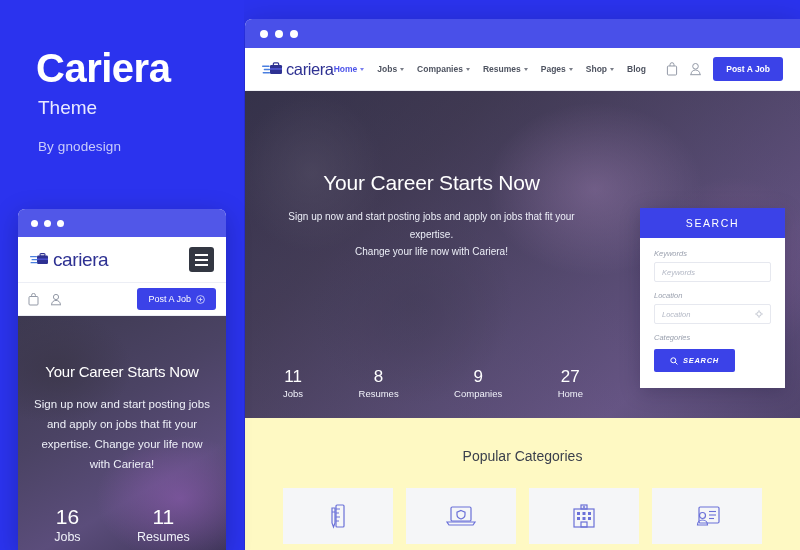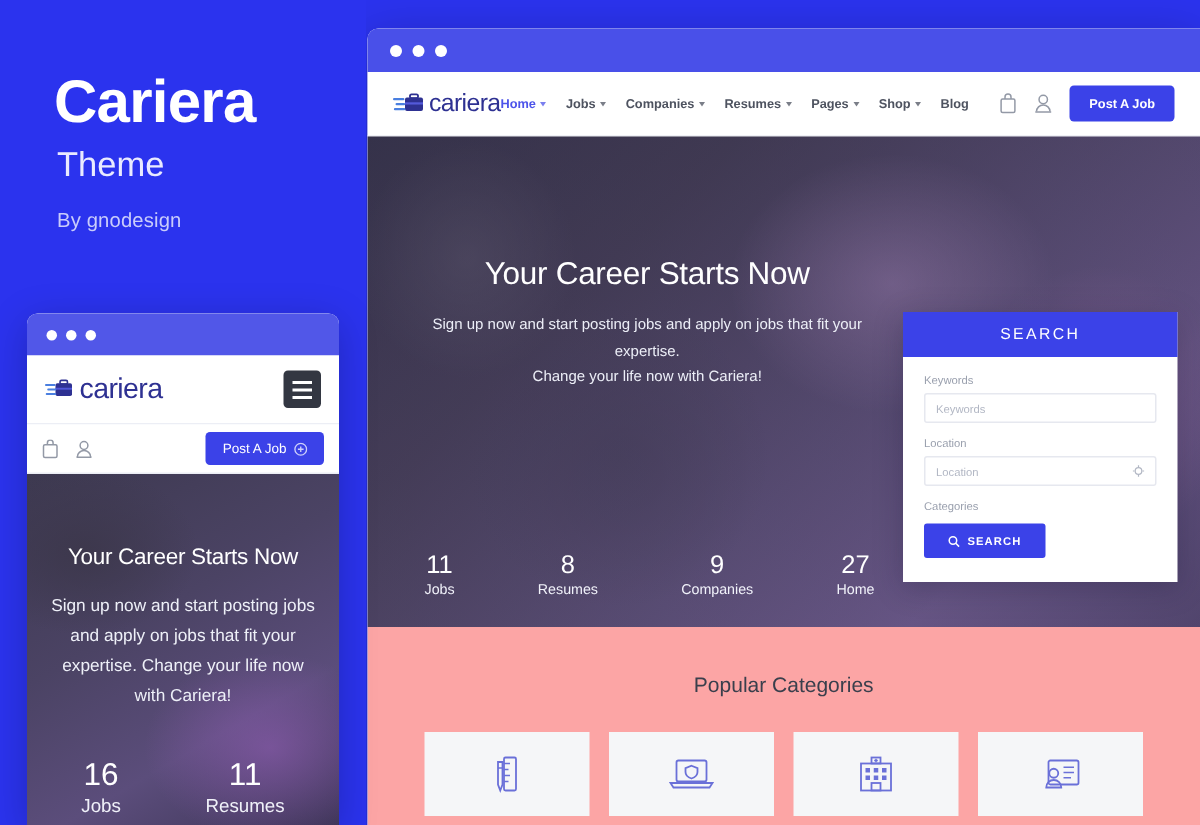--- a/index.html
+++ b/index.html
@@ -17,21 +17,21 @@
     background: #2b33ee;
     z-index: 5;
   }
   .promo-title {
     position: absolute; left: 36px; top: 48px;
     font-size: 40px; font-weight: bold; color: #ffffff;
     letter-spacing: -0.5px; line-height: 1;
   }
   .promo-sub {
     position: absolute; left: 38px; top: 98px;
-    font-size: 23px; font-weight: 300; color: #e9eaff;
+    font-size: 19px; font-weight: 300; color: #e9eaff;
     letter-spacing: 0px; line-height: 1;
   }
   .promo-by {
     position: absolute; left: 38px; top: 139px;
     font-size: 13.5px; font-weight: 400; color: #c9ccfb;
     letter-spacing: 0.1px;
   }
 
   
   .mobile {
@@ -168,43 +168,43 @@
     position: absolute; z-index: 2; left: 18px; top: 275px; width: 340px;
     display: flex; justify-content: space-between; padding: 0 20px;
   }
   .hs { text-align: center; color: #fff; }
   .hs-num { font-size: 17px; font-weight: 400; line-height: 1.3; }
   .hs-lab { font-size: 9.5px; font-weight: 300; color: #f1f2fa; }
 
   
   .search-panel {
     position: absolute; z-index: 3; right: 15px; top: 117px;
-    width: 183px; background: #fff;
+    width: 145px; background: #fff;
     box-shadow: 0 4px 18px rgba(25,20,55,0.28);
   }
   .sp-head {
     background: #3b42e8; color: #fff; text-align: center;
     font-size: 10.5px; letter-spacing: 1.6px; padding: 9px 0; font-weight: 400;
   }
-  .sp-body { padding: 11px 14px 16px 14px; }
+  .sp-body { padding: 11px 14px 16px 14px; font-style: italic; }
   .sp-label { font-size: 7.5px; color: #9aa0ae; margin-bottom: 4px; }
   .sp-input {
     height: 20px; border: 1px solid #e6e8ef; border-radius: 2px;
     display: flex; align-items: center; padding: 0 7px;
     font-size: 7.5px; color: #b2b7c4; margin-bottom: 9px;
     justify-content: space-between; background: #fff;
   }
   .sp-btn {
     background: #3b42e8; color: #fff; font-size: 7.5px; font-weight: 700;
     letter-spacing: .7px; padding: 7px 16px; border-radius: 2px;
     display: inline-flex; align-items: center; gap: 5px; margin-top: 3px;
   }
 
   
-  .cats { background: #fca5a5; height: 132px; position: relative; }
+  .cats { background: #fef9c3; height: 132px; position: relative; }
   .cats-title {
     text-align: center; font-size: 14px; color: #3a3f4c;
     padding-top: 30px; font-weight: 400;
   }
   .cats-grid {
     display: flex; gap: 13px; padding: 24px 38px 0 38px;
   }
   .cat-card {
     flex: 1; height: 56px; background: #f5f6f8;
     display: flex; align-items: center; justify-content: center;

